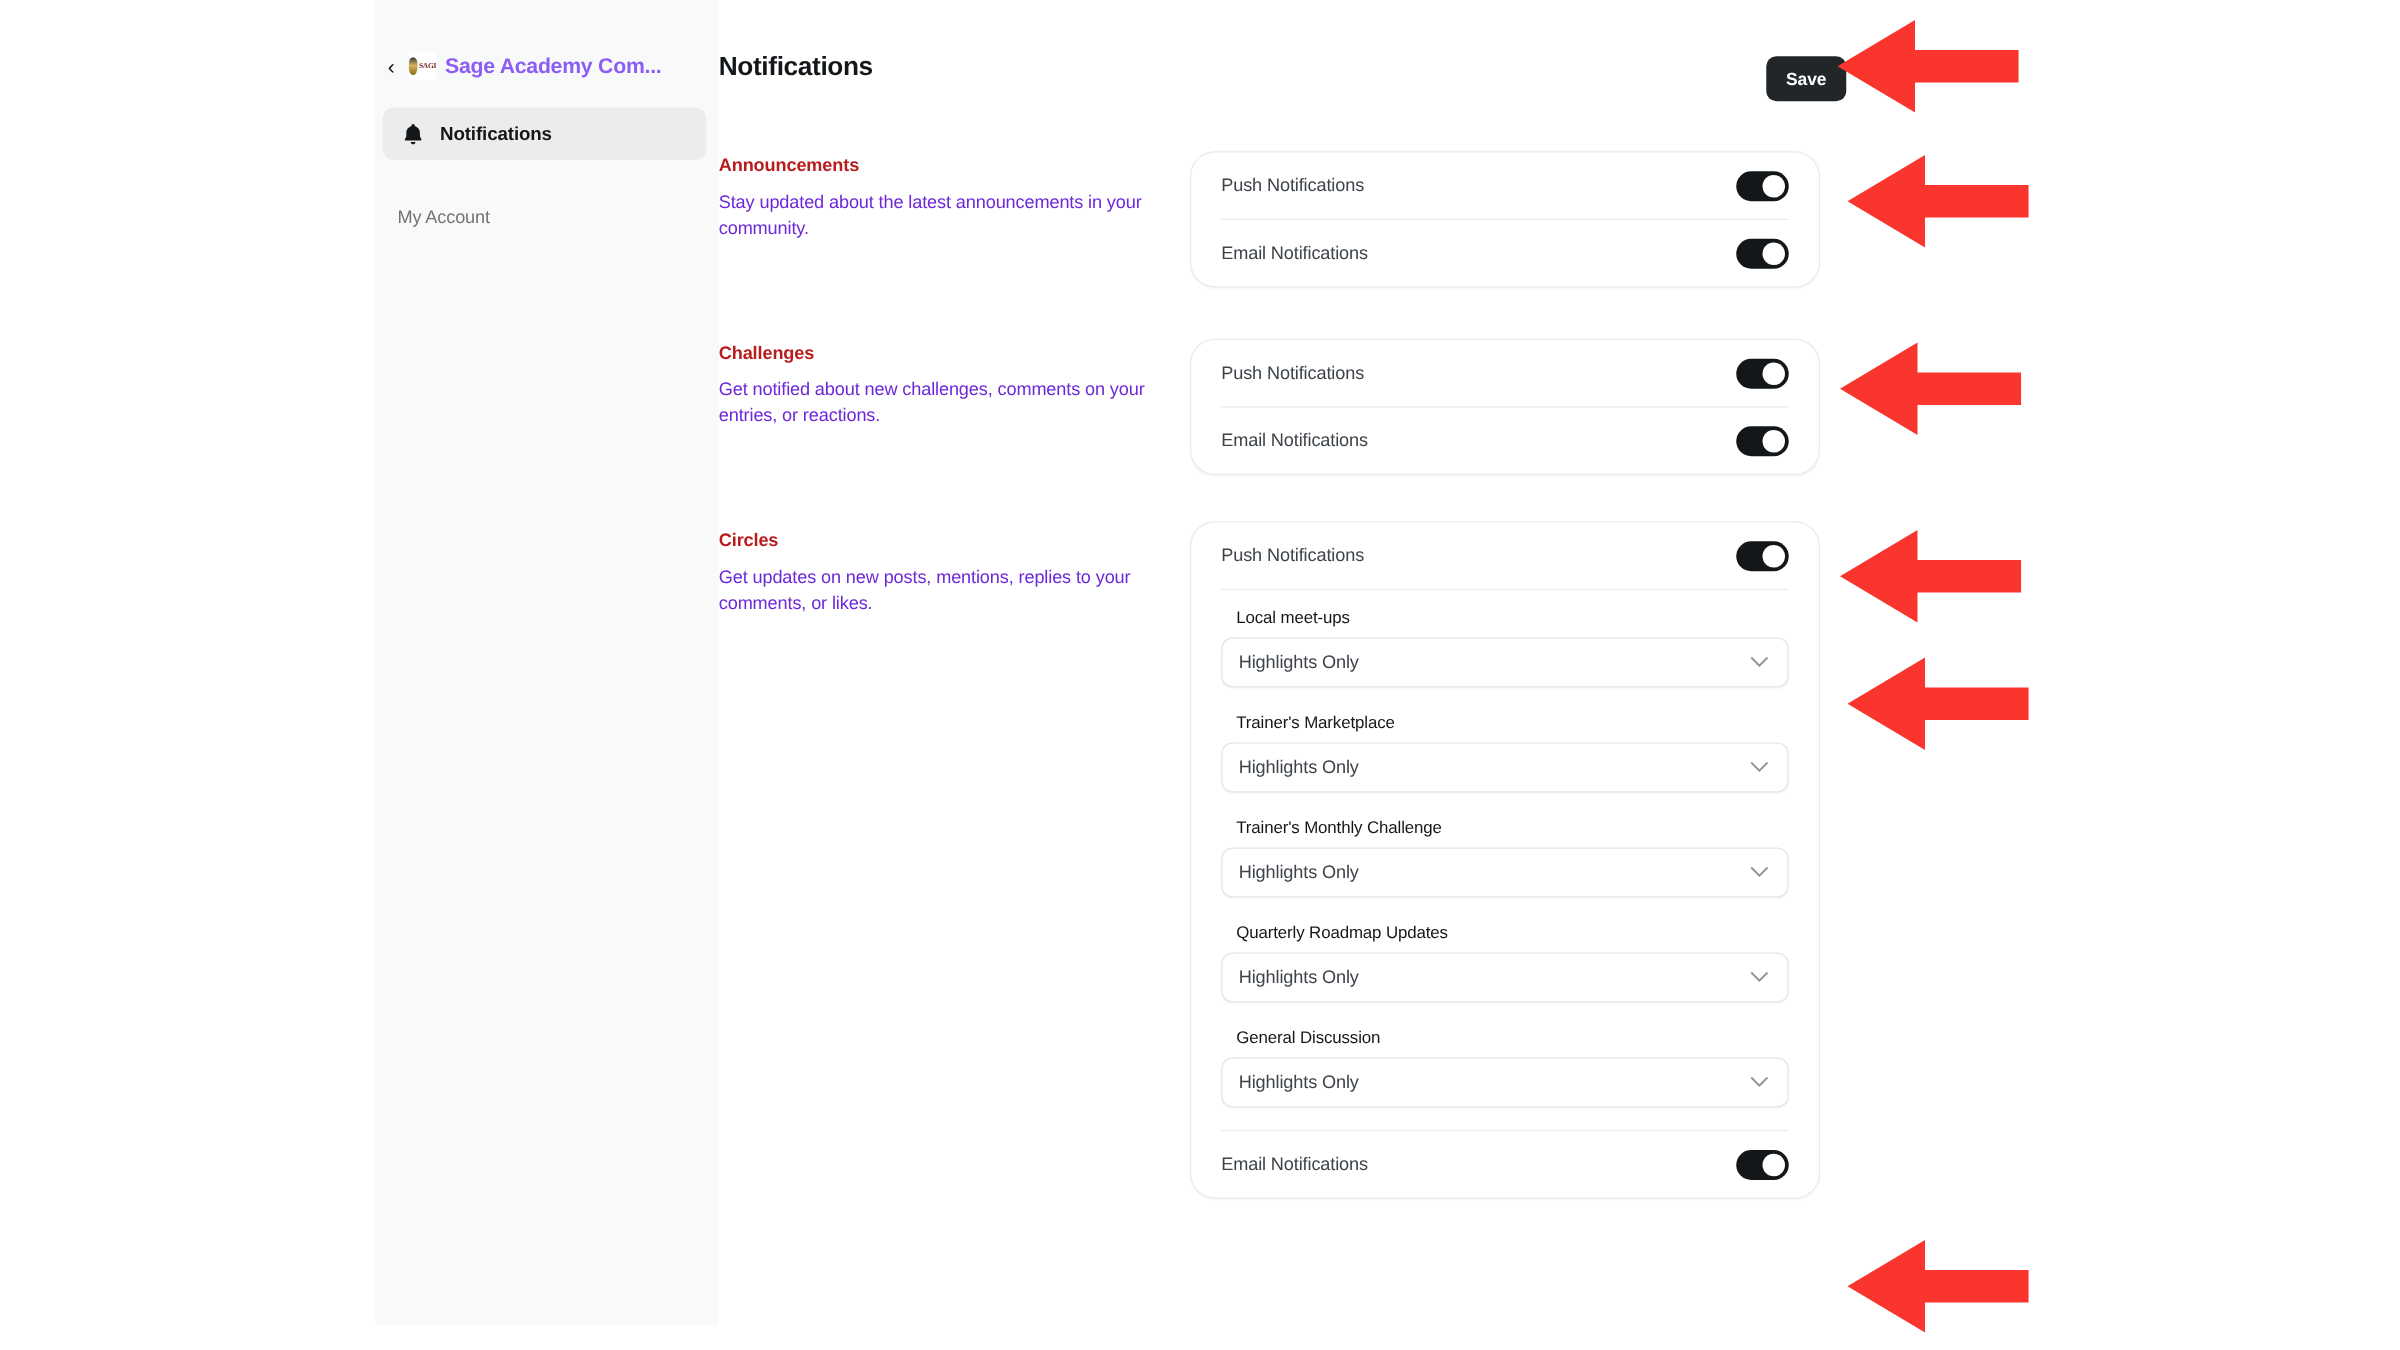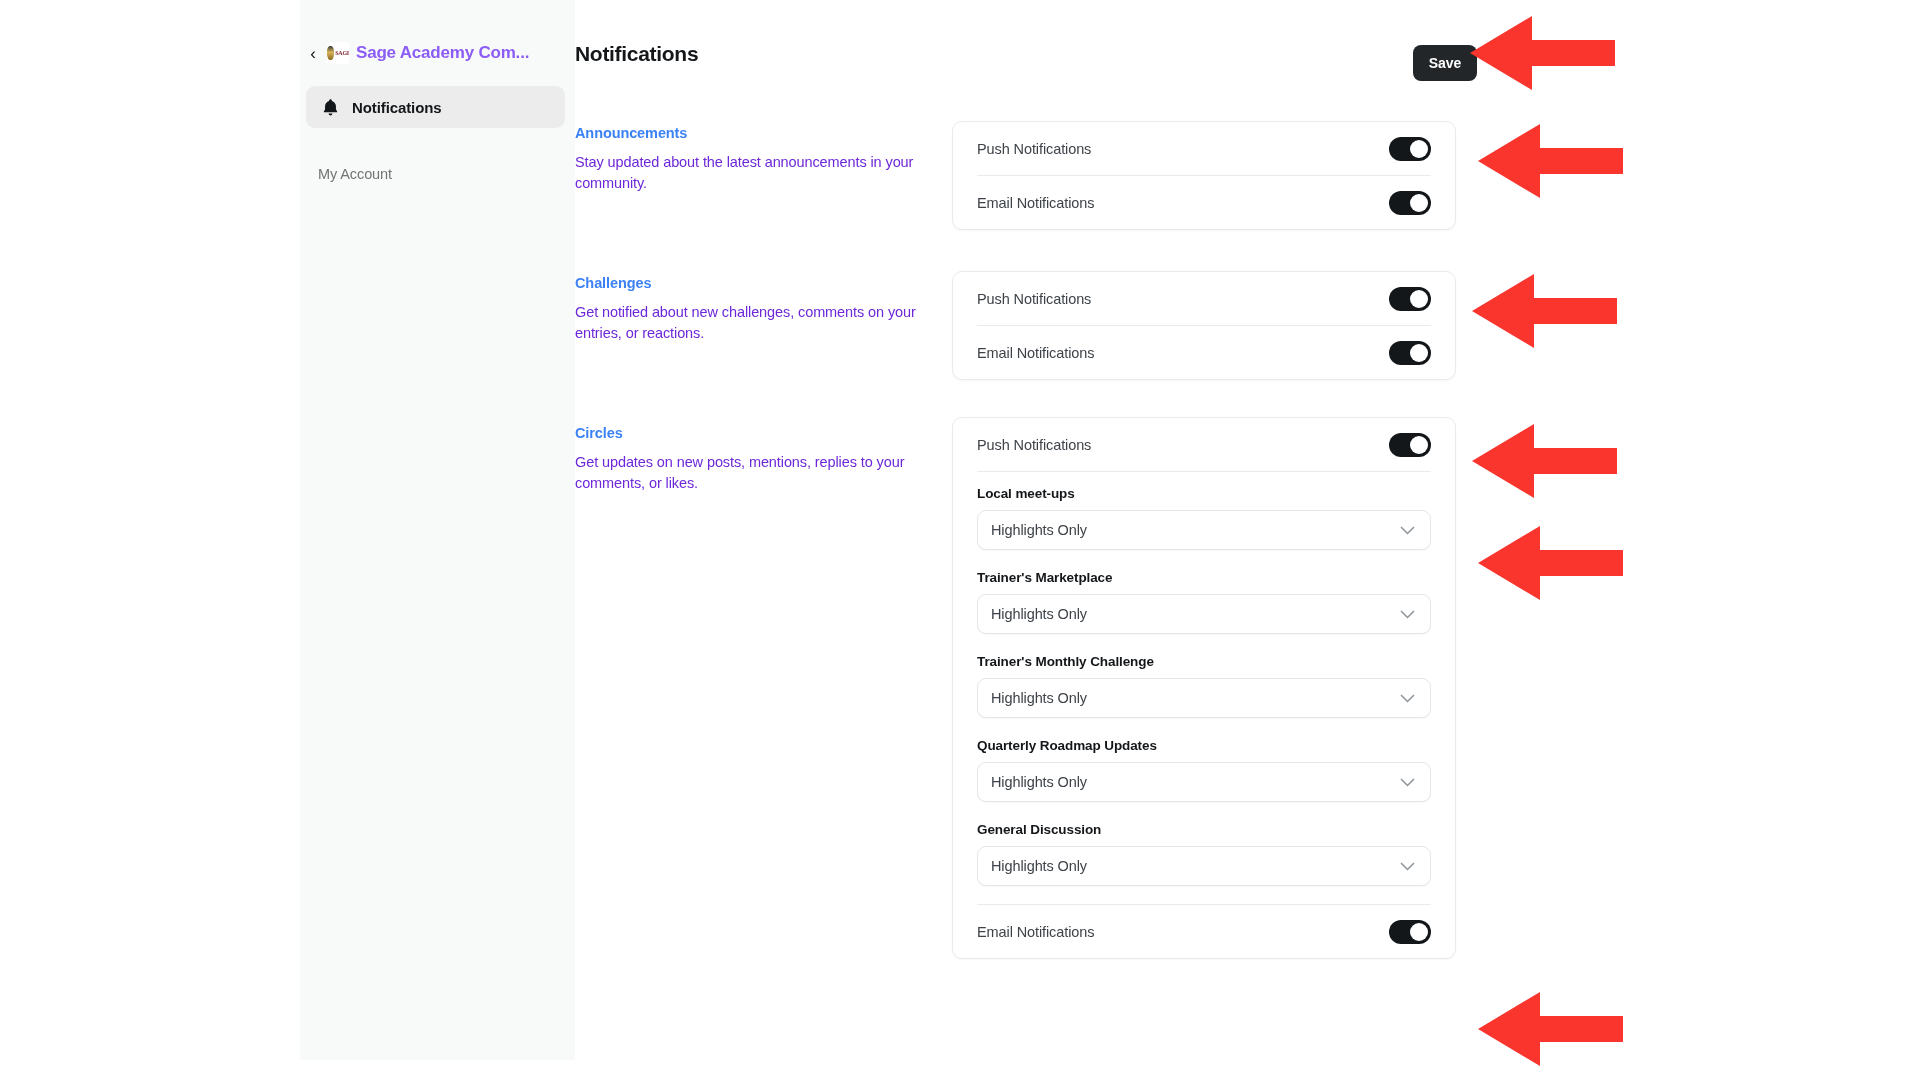--- a/index.html
+++ b/index.html
@@ -97,35 +97,35 @@
     font-size: 14px; font-weight: 700;
     font-family: "Liberation Sans", sans-serif;
     cursor: pointer;
     letter-spacing: -0.1px;
   }
 
   .row-block { position: absolute; left: 0; width: 900px; }
 
   .desc-col { position: absolute; left: 0; width: 370px; }
   .desc-title {
-    font-size: 14.5px; font-weight: 700; color: #3b82f6;
+    font-size: 14.5px; font-weight: 700; color: #b91c1c;
     letter-spacing: -0.1px; margin-bottom: 11px;
   }
   .desc-body {
     font-size: 14.5px; color: #6d28d9; line-height: 1.42;
     letter-spacing: -0.1px;
   }
 
   .card {
     position: absolute;
     left: 377px;
     width: 504px;
     background: #ffffff;
     border: 1px solid #e8eaec;
-    border-radius: 10px;
+    border-radius: 20px;
     box-shadow: 0 1px 2px rgba(20,23,26,0.04);
     padding: 0 24px;
   }
 
   .toggle-row {
     display: flex; align-items: center; justify-content: space-between;
     height: 53px;
   }
   .toggle-row .t-label {
     font-size: 14.5px; color: #3d4349; letter-spacing: -0.1px;
@@ -142,22 +142,22 @@
   }
   .switch .knob {
     position: absolute; top: 3px; right: 3px;
     width: 18px; height: 18px;
     border-radius: 50%;
     background: #ffffff;
   }
 
   .field { padding: 6px 0 14px 0; }
   .field-label {
-    font-size: 13.5px; font-weight: 700; color: #14171a;
-    letter-spacing: -0.1px; margin-bottom: 9px;
+    font-size: 13.5px; font-weight: 400; color: #14171a;
+    letter-spacing: -0.1px; margin-bottom: 9px; margin-left: 12px;
   }
   .select-box {
     height: 40px;
     border: 1px solid #e3e6e8;
     border-radius: 9px;
     background: #ffffff;
     display: flex; align-items: center; justify-content: space-between;
     padding: 0 15px 0 13px;
     cursor: pointer;
     box-shadow: 0 1px 1px rgba(20,23,26,0.03);

